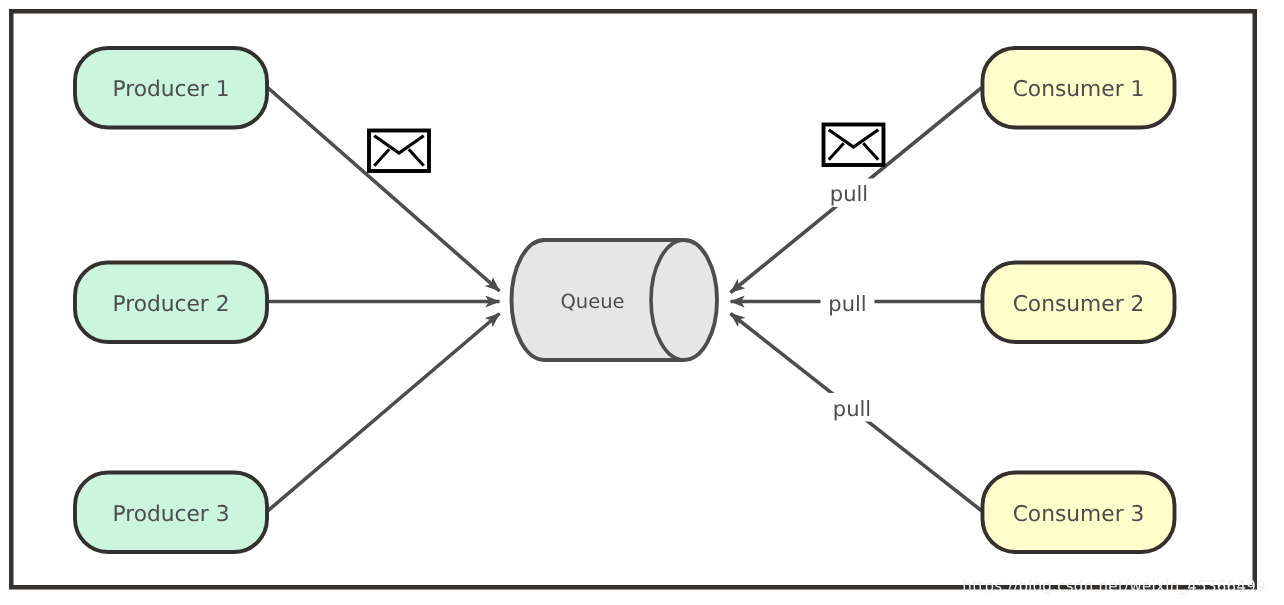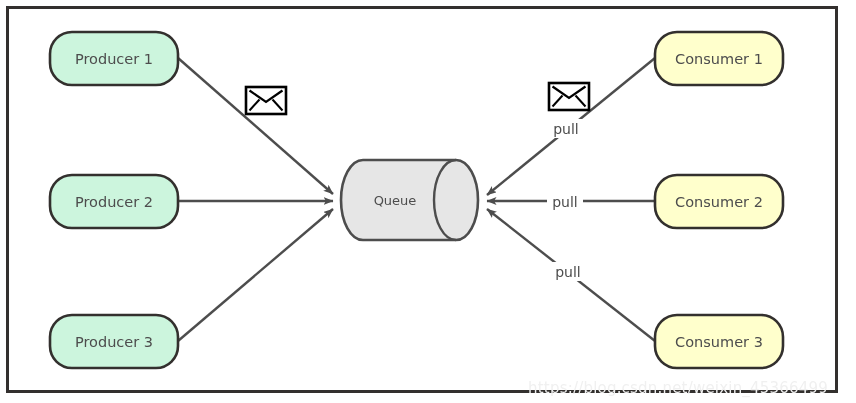--- a/index.html
+++ b/index.html
@@ -42,24 +42,24 @@
     font-size: 14px;
     fill: #4d4d4d;
   }
   .queue-label {
     font-family: "DejaVu Sans", sans-serif;
     font-size: 13px;
     fill: #4d4d4d;
   }
   .watermark-text {
     position: absolute;
-    right: 28px;
+    right: 12px;
     bottom: 6px;
     font-family: "DejaVu Sans", sans-serif;
-    font-size: 15px;
+    font-size: 10px;
     color: #f0f0f0;
     letter-spacing: 0.2px;
     white-space: nowrap;
     user-select: none;
   }
 </style>
 </head>
 <body>
 
 <div id="canvas">

